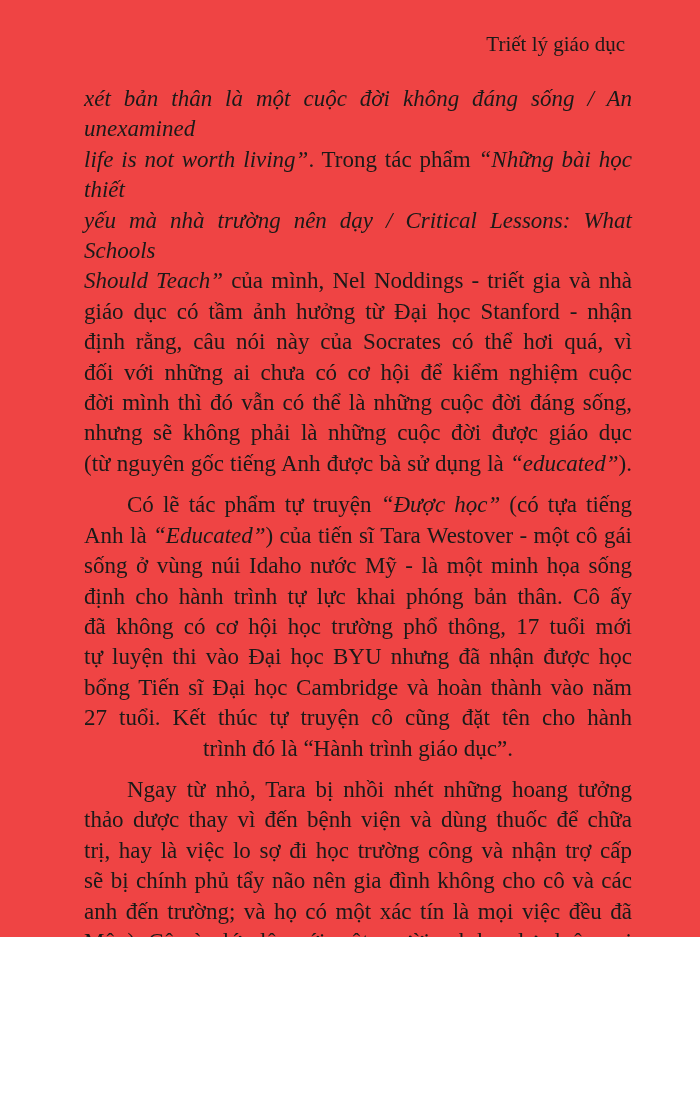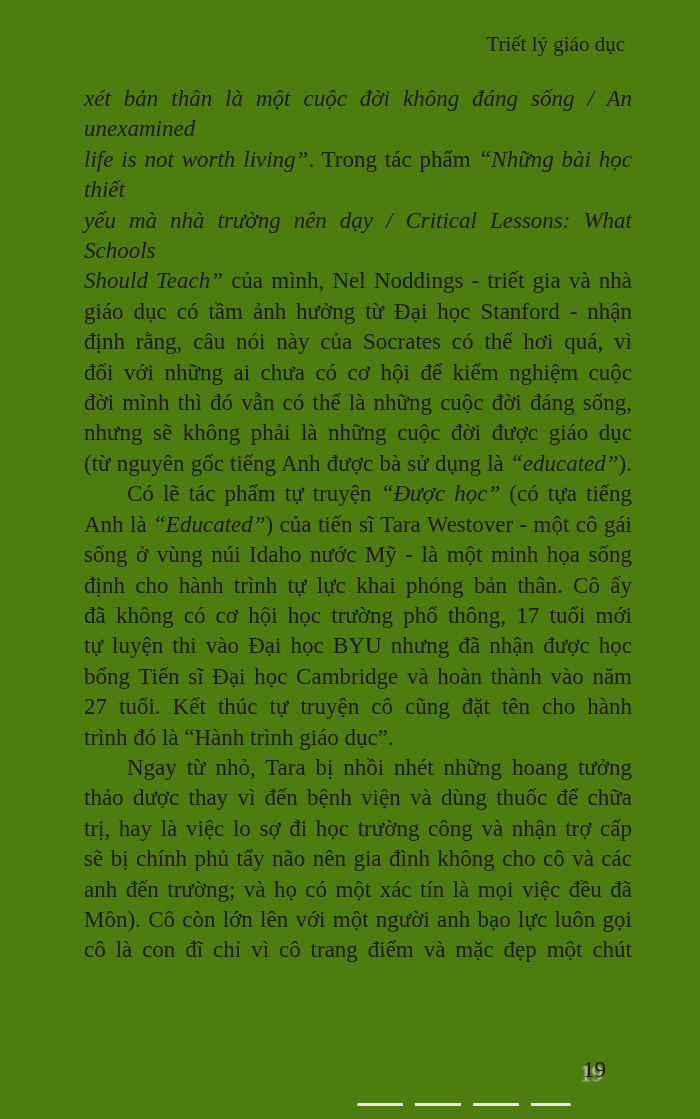--- a/index.html
+++ b/index.html
@@ -3,22 +3,22 @@
 <meta charset="utf-8">
 <style>
   html, body {
     margin: 0;
     padding: 0;
     background: #ffffff;
   }
   .page {
     position: relative;
     width: 700px;
-    height: 1119px;
-    background: #4d7c0f;
+    height: 937px;
+    background: #ef4444;
     overflow: hidden;
     font-family: "Liberation Serif", "DejaVu Serif", serif;
     color: #1b1a18;
   }
   .running-header {
     position: absolute;
     top: 31px;
     right: 75px;
     font-size: 21px;
     line-height: 26px;
@@ -27,25 +27,25 @@
   }
   .page-body {
     position: absolute;
     top: 84px;
     left: 84px;
     width: 548px;
     font-size: 23px;
     line-height: 30.4px;
   }
   .paragraph { margin: 0; }
-  .paragraph + .paragraph { }
+  .paragraph + .paragraph { margin-top: 11px; }
   .paragraph.indent .line:first-child { text-indent: 43px; }
   .line {
     white-space: normal;
-    text-align: left;
+    text-align: center;
   }
   .line.j {
     text-align: justify;
     text-align-last: justify;
     -moz-text-align-last: justify;
     text-justify: inter-word;
   }
   .it { font-style: italic; }
   .page-number {
     position: absolute;

